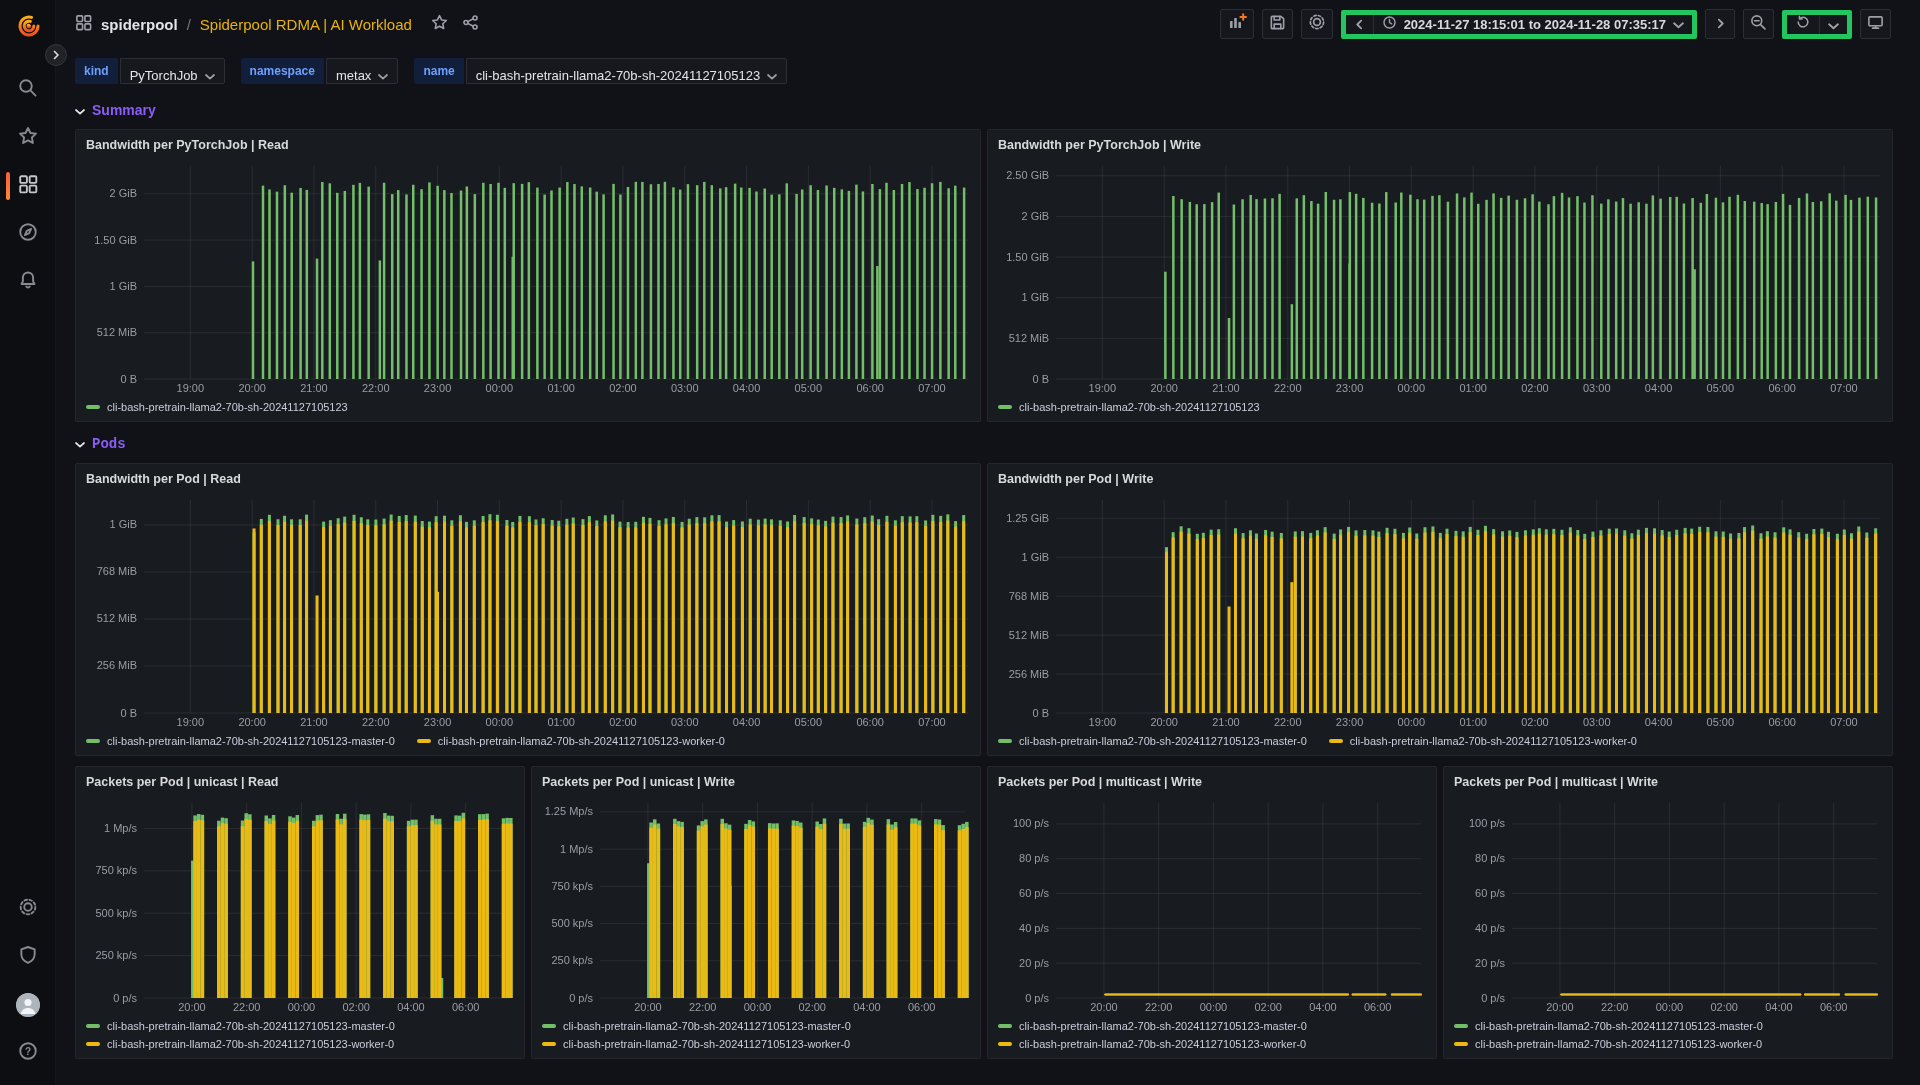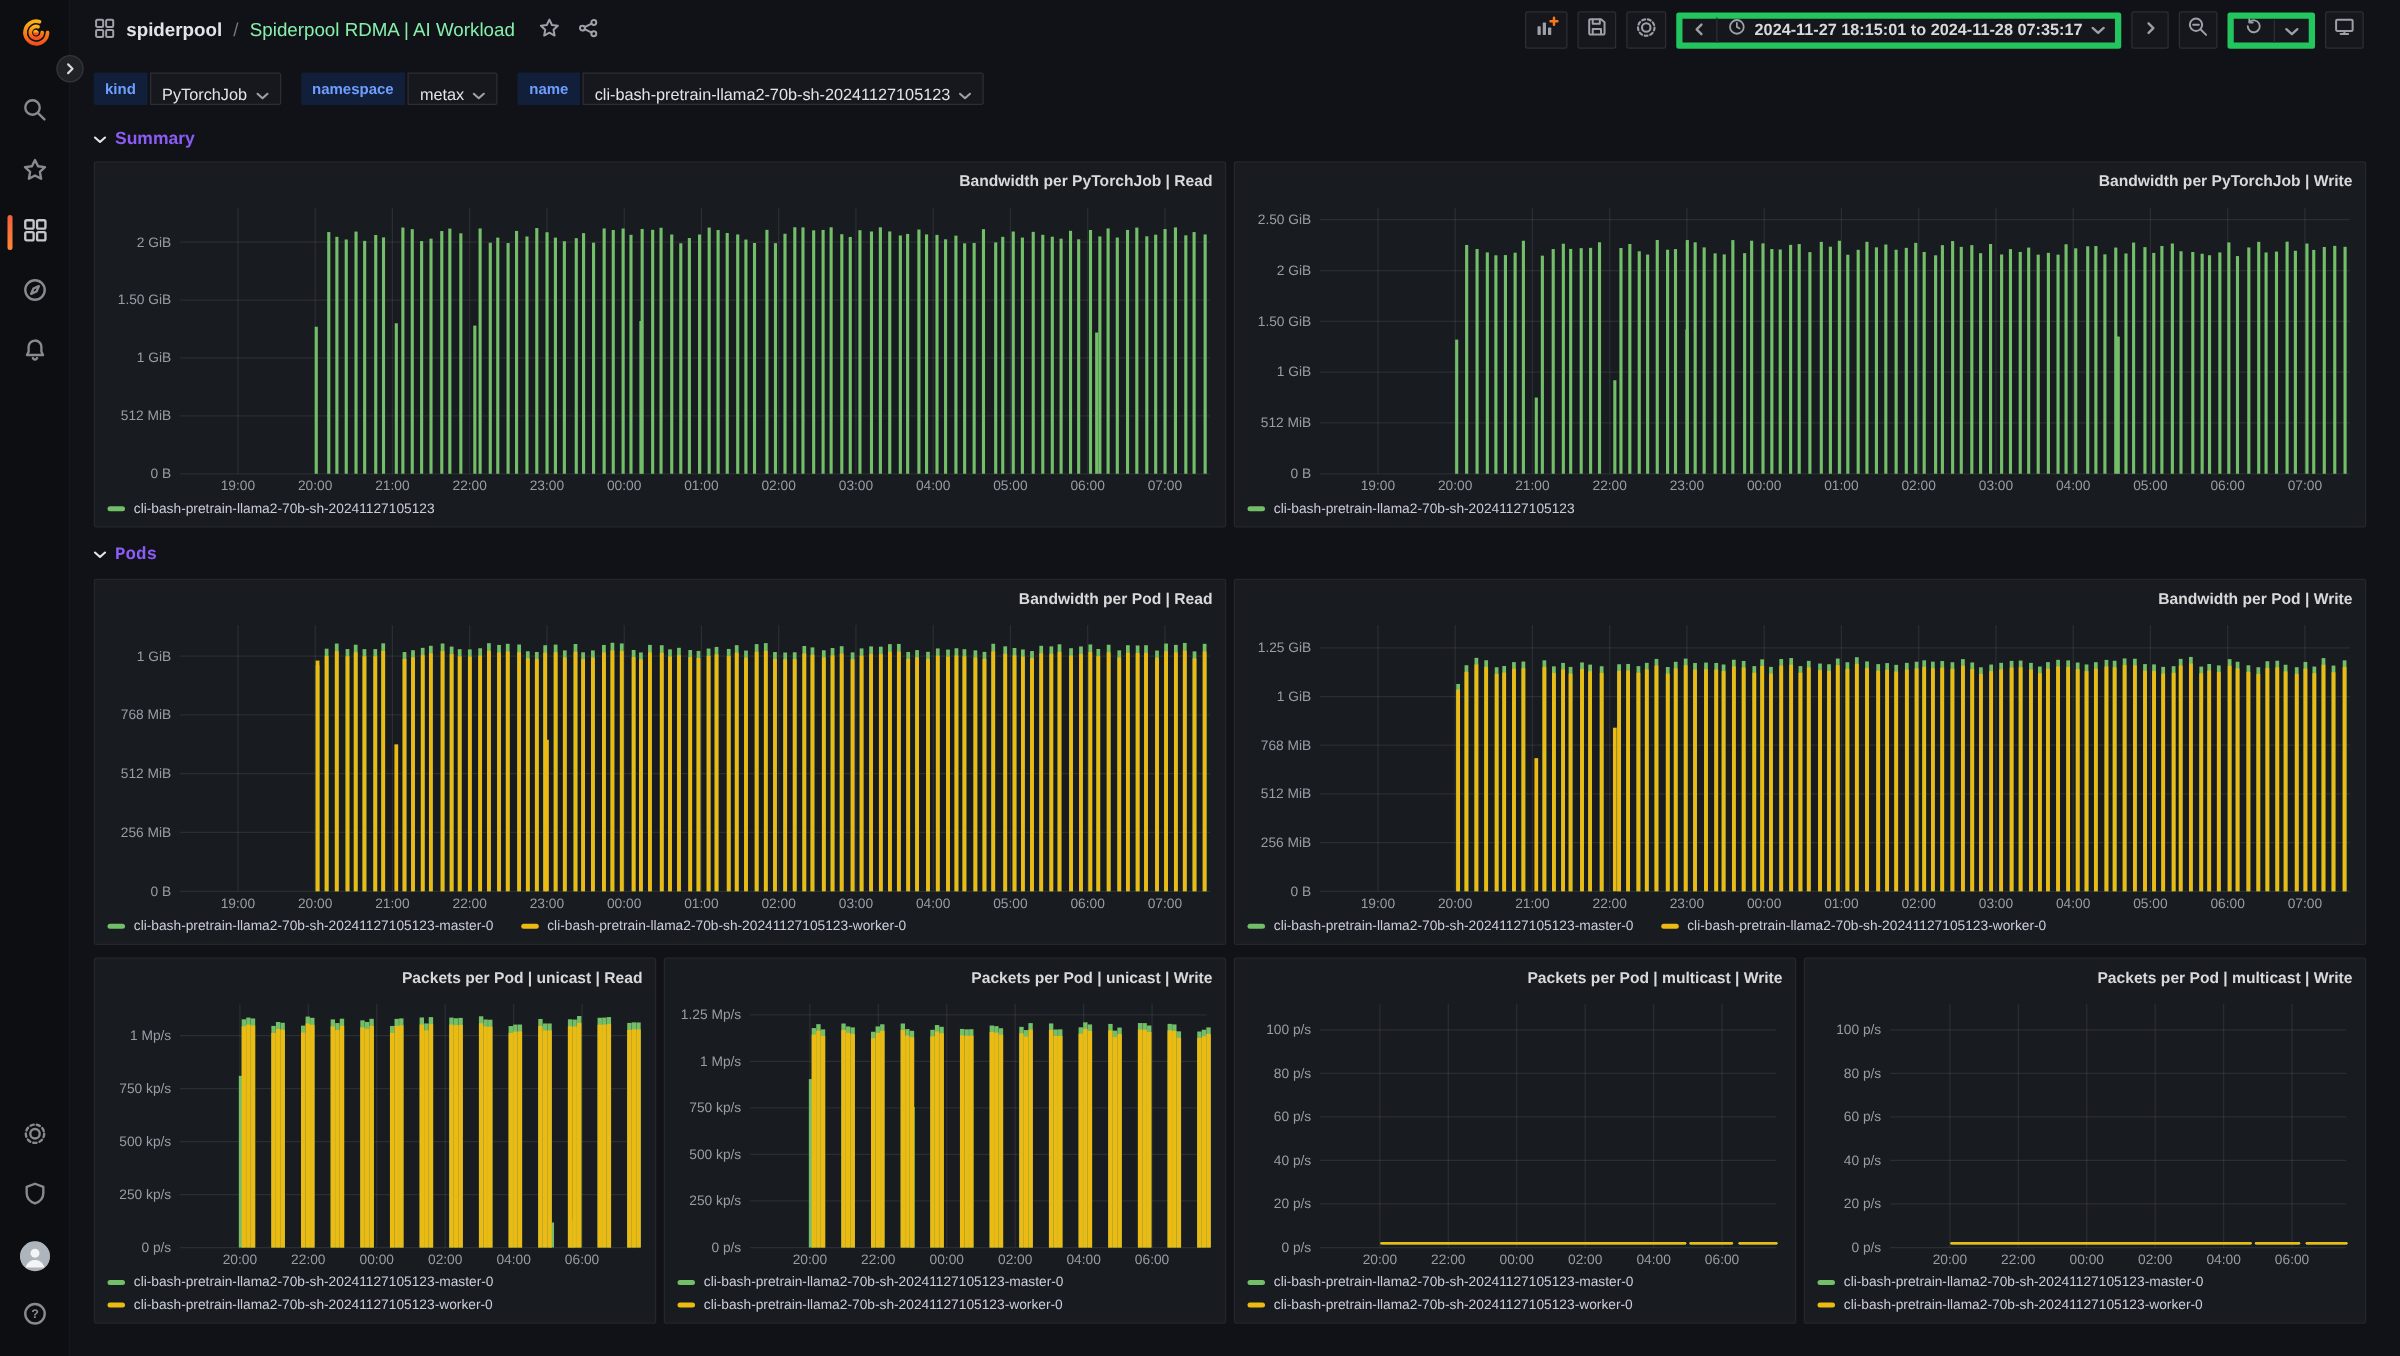--- a/index.html
+++ b/index.html
@@ -19,21 +19,21 @@
     border-radius:2px; background:linear-gradient(#F55F3E,#FF8833); }
   .side-bottom { position:absolute; bottom:8px; left:0; width:56px; display:flex; flex-direction:column; align-items:center; }
   .avatar { width:24px; height:24px; border-radius:50%; overflow:hidden; background:#aeb4bc; }
 
   
   .topbar { position:fixed; left:56px; top:0; right:0; height:48px; display:flex;
     align-items:center; padding:0 29px 0 19px; background:#111217; z-index:10; }
   .crumb { display:flex; align-items:center; gap:9px; font-size:15px; color:#d8d9da; }
   .crumb .root { font-weight:700; color:#e3e4e8; cursor:pointer; }
   .crumb .sep { color:#74767d; }
-  .crumb .page { color:#86efac; cursor:pointer; }
+  .crumb .page { color:#eab308; cursor:pointer; }
   .crumb-icons { display:flex; align-items:center; gap:14px; margin-left:10px; }
   .toolbar { margin-left:auto; display:flex; align-items:center; gap:8px; }
   .tbtn { height:30px; min-width:30px; padding:0 6px; display:flex; align-items:center; justify-content:center;
     background:#16171c; border:1px solid #2c2e36; border-radius:2px; cursor:pointer; }
   .tgroup { display:flex; align-items:flex-end; height:29px; border:5px solid #22c55e; border-radius:2px; background:#16171c; }
   .tgroup .seg { display:flex; align-items:center; padding:0 8px; cursor:pointer; }
   .tgroup .seg + .seg { border-left:1px solid #2c2e36; }
   .time-label { font-size:13px; font-weight:700; color:#d8d9da; margin:0 7px 0 7px; white-space:nowrap; }
 
   
@@ -47,21 +47,21 @@
 
   
   .section-head { display:flex; align-items:center; gap:7px; color:#8b5cf6; font-size:14px; font-weight:700;
     cursor:pointer; height:20px; }
   .sh-summary { margin-top:16px; } .sh-pods { margin-top:12px;font-family:Liberation Mono, monospace; }
   .grid { display:grid; gap:6px; }
   .grid-2 { grid-template-columns:1fr 1fr; margin-top:9px; }
   .grid-4 { grid-template-columns:1fr 1fr 1fr 1fr; margin-top:10px; }
   .panel { height:293px; background:#181b1f; border:1px solid #24262b; border-radius:2px;
     display:flex; flex-direction:column; padding:4px 10px 6px; overflow:hidden; }
-  .panel-title { height:22px; line-height:22px; text-align:right; font-size:12.5px; font-weight:700;
+  .panel-title { height:22px; line-height:22px; text-align:left; font-size:12.5px; font-weight:700;
     color:#d8d9da; cursor:pointer; white-space:nowrap; overflow:hidden; }
   .panel-plot { flex:1; position:relative; cursor:crosshair; }
   .panel-plot svg { position:absolute; inset:0; }
   .panel-legend { display:flex; padding-top:3px; }
   .panel-legend.inline { flex-direction:row; gap:22px; }
   .panel-legend.stacked { flex-direction:column; gap:2px; }
   .legend-item { display:flex; align-items:center; gap:7px; font-size:11px; color:#ccccdc;
     cursor:pointer; white-space:nowrap; height:16px; }
   .legend-marker { width:14px; height:4px; border-radius:2px; flex:0 0 auto; }
   svg text.ax { font-family:"Liberation Sans","DejaVu Sans",sans-serif; font-size:11px; fill:#9a9da6; }

